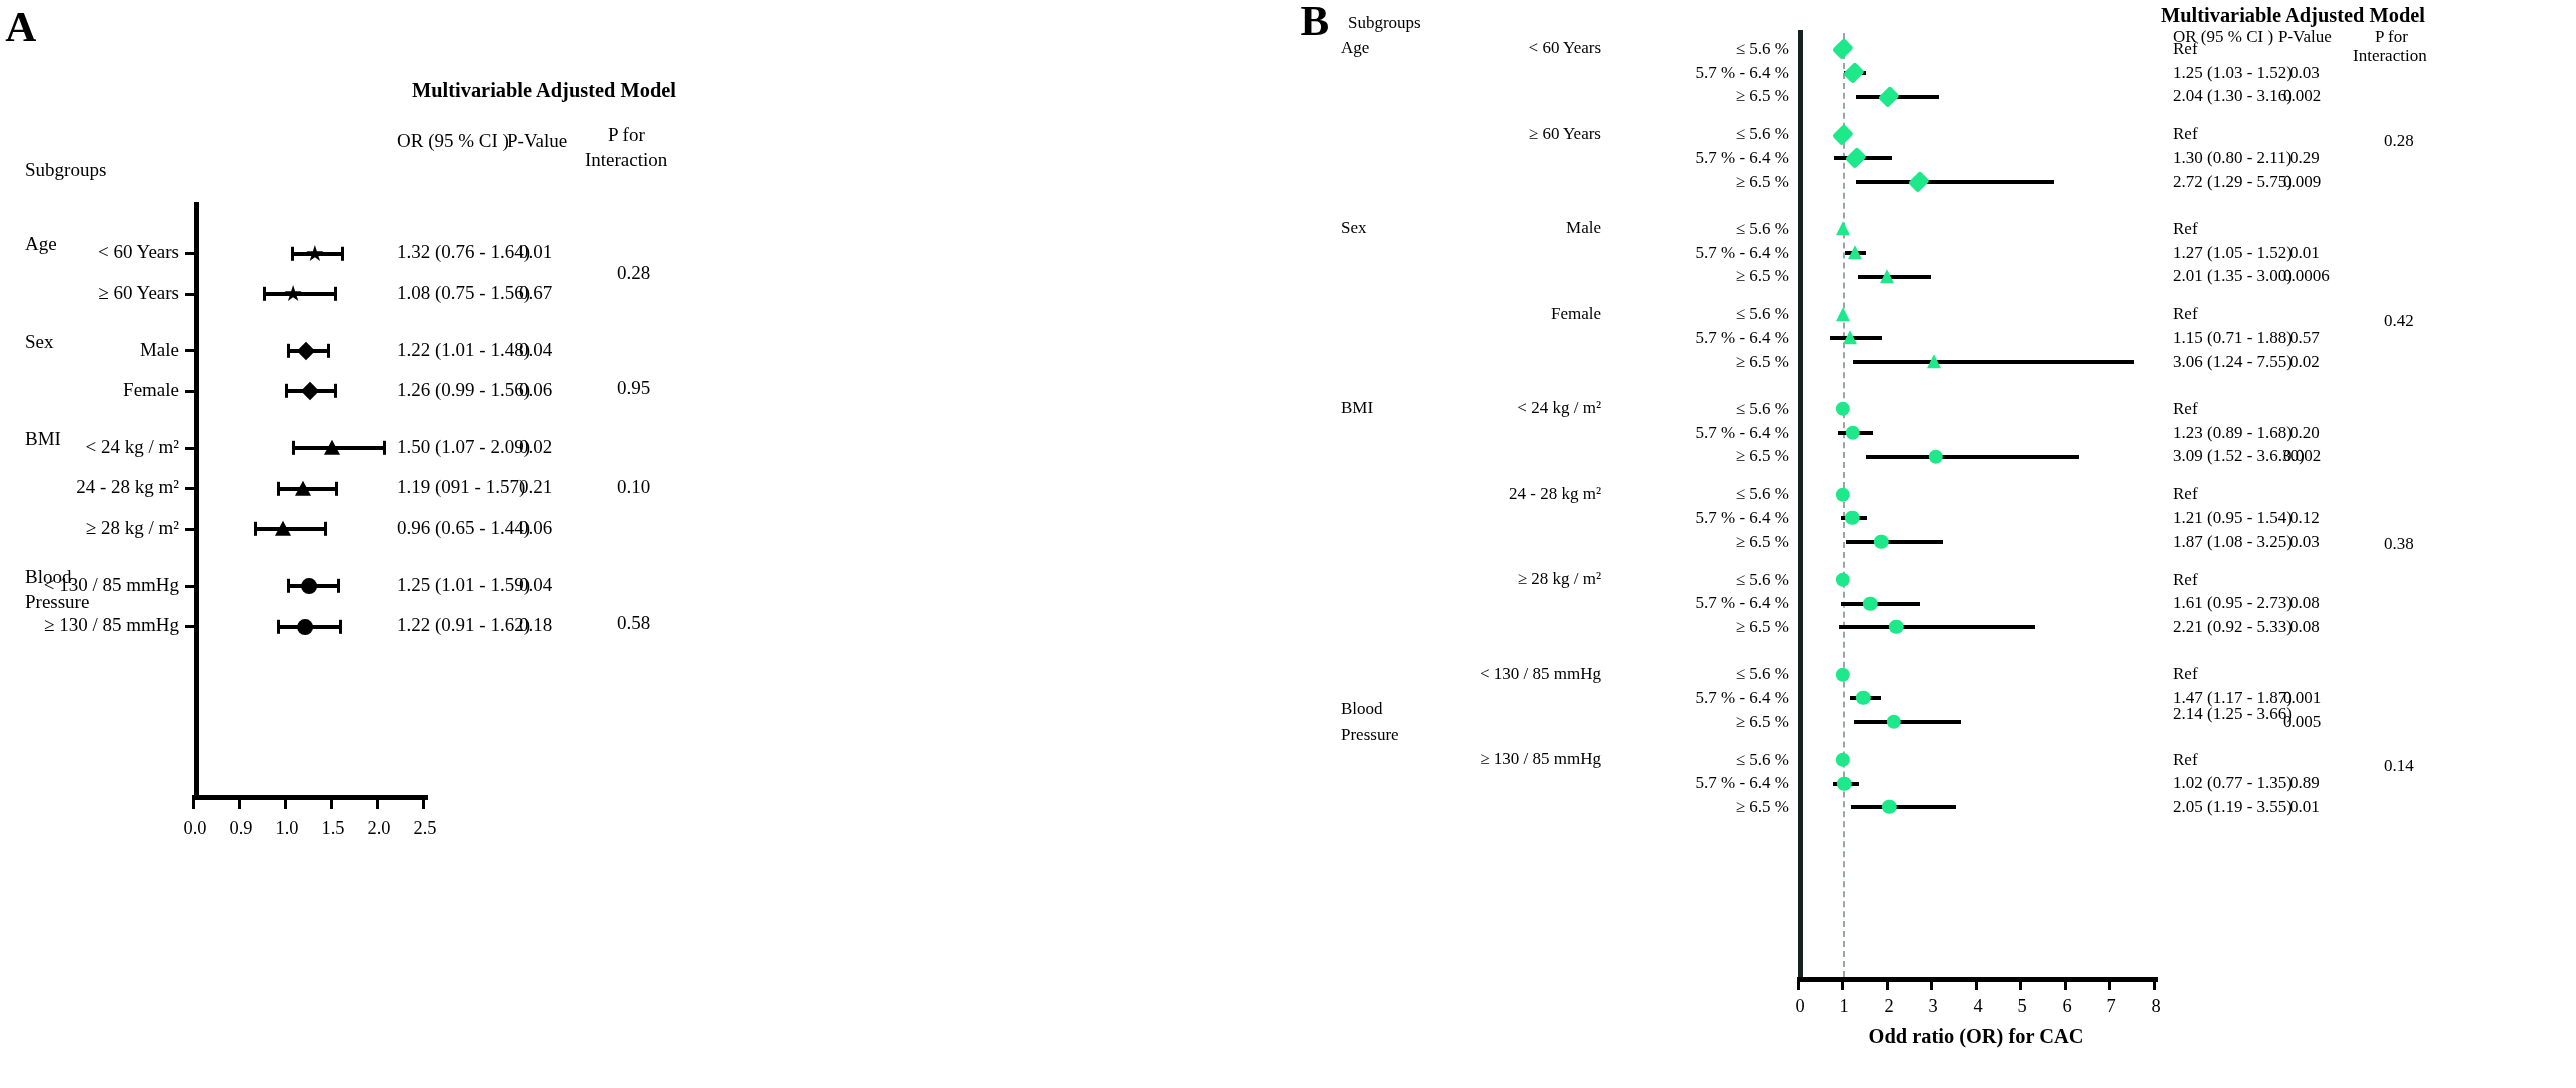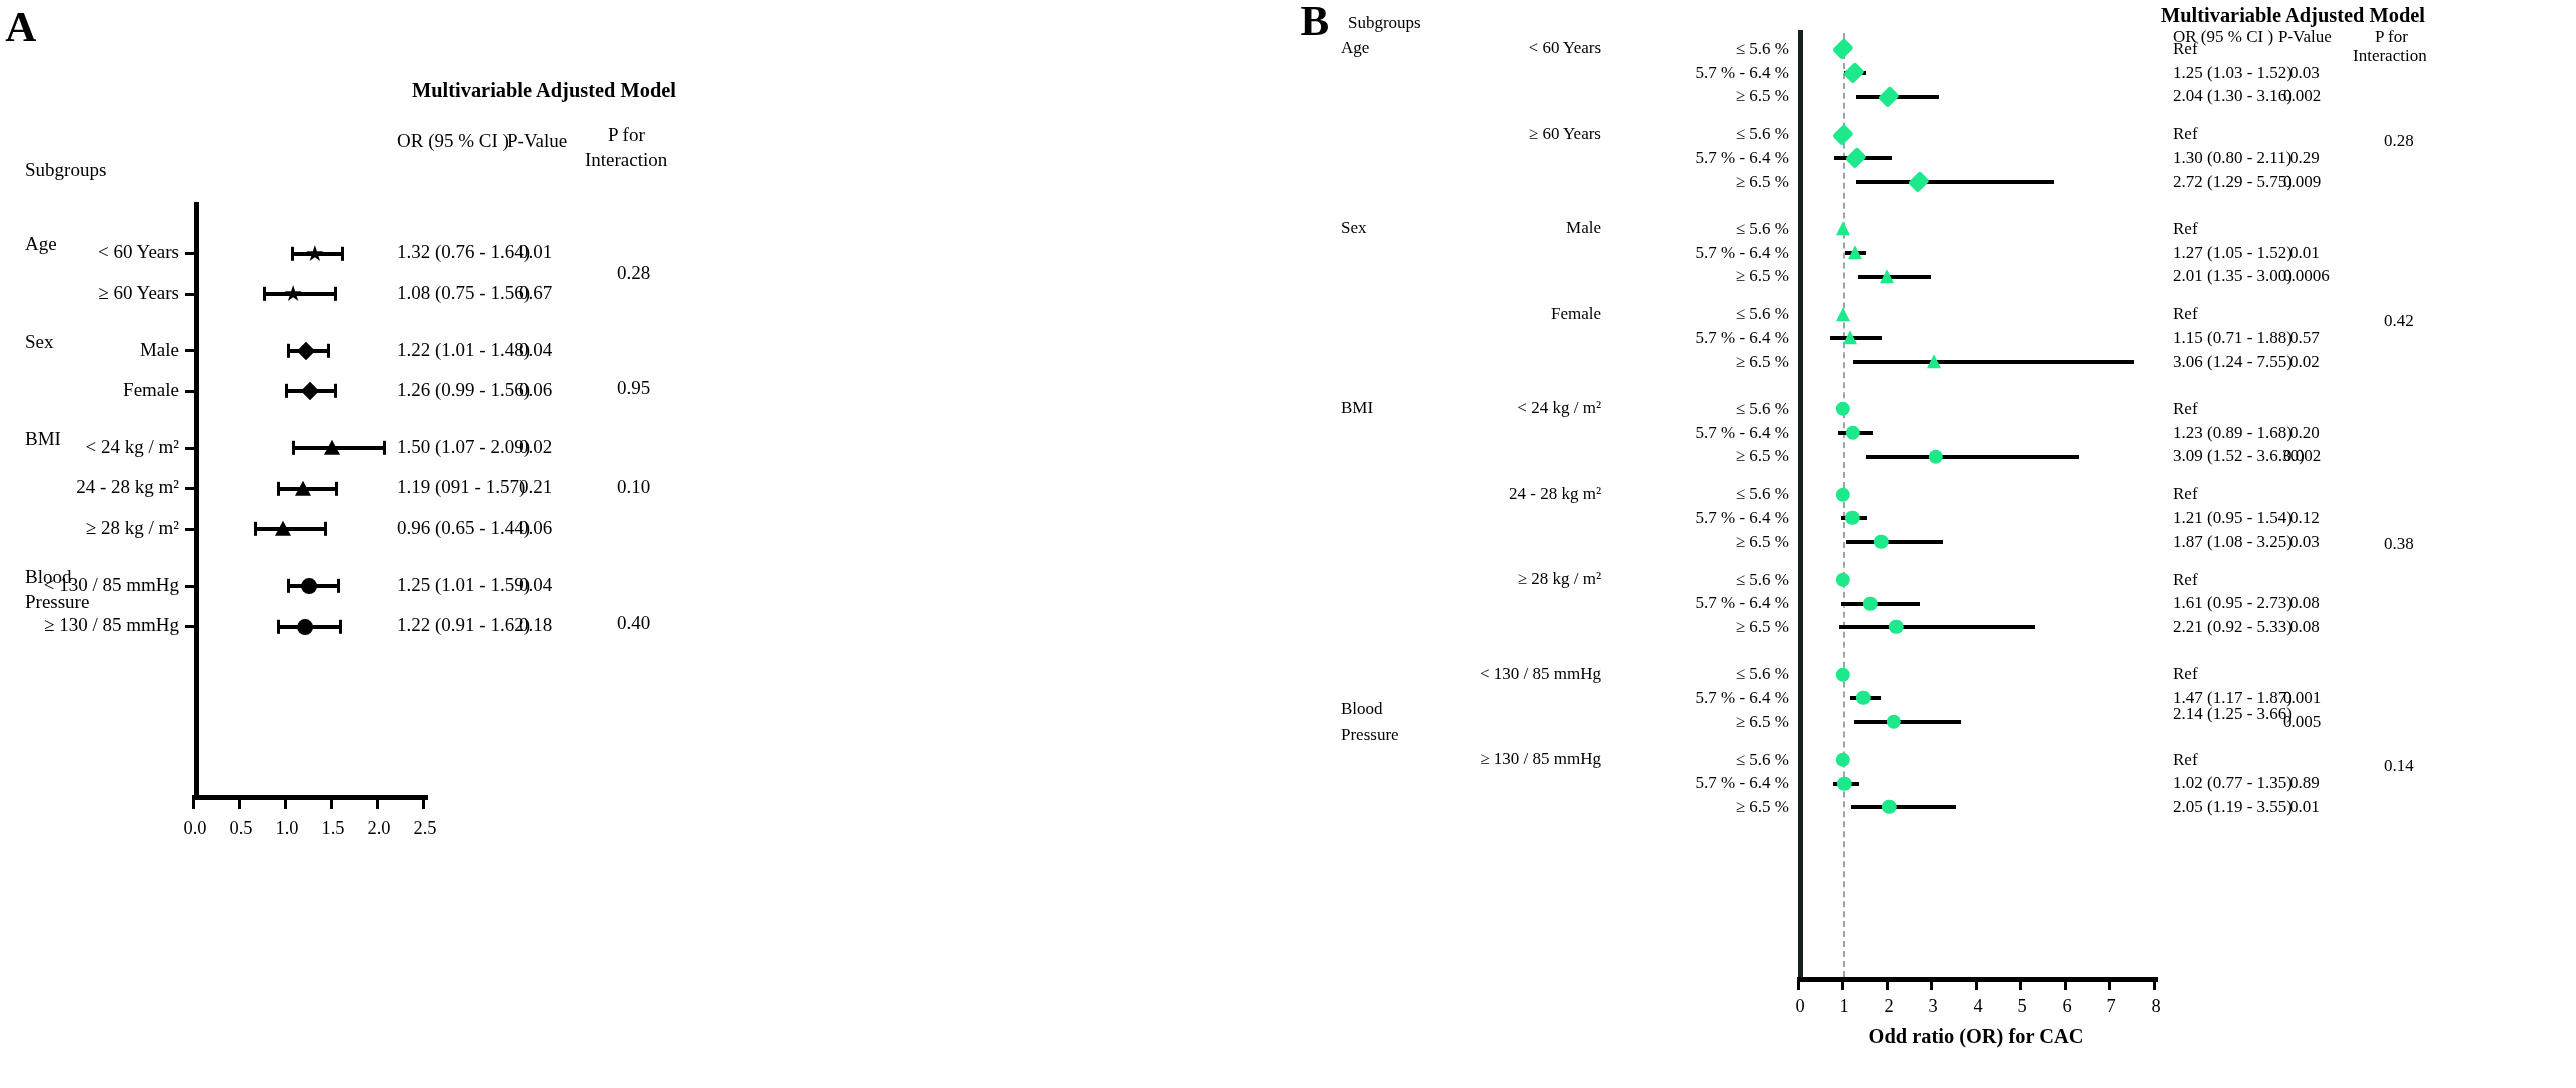--- a/index.html
+++ b/index.html
@@ -59,21 +59,21 @@
   <div class="lbl" id="a-col-or" style="left:397px;top:131px;">OR (95 % CI )</div>
   <div class="lbl" id="a-col-p" style="left:507px;top:131px;">P-Value</div>
   <div class="lbl" id="a-col-pi1" style="left:608px;top:125px;">P for</div>
   <div class="lbl" id="a-col-pi2" style="left:585px;top:150px;">Interaction</div>
   <div id="a-dynamic">
       <div class="axis-line" style="left:194px;top:202px;width:4.6px;height:593px;"></div>
       <div class="axis-line" style="left:194px;top:795px;width:234px;height:4.6px;"></div>
       <div class="tick" style="left:192px;top:795px;height:14.4px;"></div>
       <div class="ticklabel" style="left:195px;top:818px;">0.0</div>
       <div class="tick" style="left:238px;top:795px;height:14.4px;"></div>
-      <div class="ticklabel" style="left:241px;top:818px;">0.5</div>
+      <div class="ticklabel" style="left:241px;top:818px;">0.9</div>
       <div class="tick" style="left:284px;top:795px;height:14.4px;"></div>
       <div class="ticklabel" style="left:287px;top:818px;">1.0</div>
       <div class="tick" style="left:330px;top:795px;height:14.4px;"></div>
       <div class="ticklabel" style="left:333px;top:818px;">1.5</div>
       <div class="tick" style="left:376px;top:795px;height:14.4px;"></div>
       <div class="ticklabel" style="left:379px;top:818px;">2.0</div>
       <div class="tick" style="left:422px;top:795px;height:14.4px;"></div>
       <div class="ticklabel" style="left:425px;top:818px;">2.5</div>
       <div class="lbl" style="left:25px;top:234px;">Age</div>
       <div class="lbl r" style="left:0px;width:179px;top:242px;">&lt; 60 Years</div>
@@ -157,21 +157,21 @@
       <div class="lbl" style="left:519px;top:575px;">0.04</div>
       <div class="lbl r" style="left:0px;width:179px;top:615px;">≥ 130 / 85 mmHg</div>
       <div class="rowtick" style="left:185px;top:625px;"></div>
       <div class="ci" style="left:277px;top:625px;width:65px;">
         <div class="cap l"></div>
         <div class="cap r"></div>
         <div class="mk mk-circle" style="left: 43.662%;"></div>
       </div>
       <div class="lbl" style="left:397px;top:615px;">1.22 (0.91 - 1.62)</div>
       <div class="lbl" style="left:519px;top:615px;">0.18</div>
-      <div class="lbl" style="left:617px;top:613px;">0.40</div>
+      <div class="lbl" style="left:617px;top:613px;">0.58</div>
     </div>
 </div>
 
 <div class="panel" id="panel-b">
   <div class="panel-letter" style="left:-6.6px;top:-1.3px;">B</div>
   <div class="lbl sm" id="b-subgroups" style="left:41px;top:14.4px;">Subgroups</div>
   <div class="lbl hdr-title" id="b-model" style="left:854px;top:5.3px;">Multivariable Adjusted Model</div>
   <div class="lbl sm" id="b-col-or" style="left:866px;top:27.6px;">OR (95 % CI )</div>
   <div class="lbl sm" id="b-col-p" style="left:971px;top:27.6px;">P-Value</div>
   <div class="lbl sm" id="b-col-pi1" style="left:1068px;top:27.6px;">P for</div>

